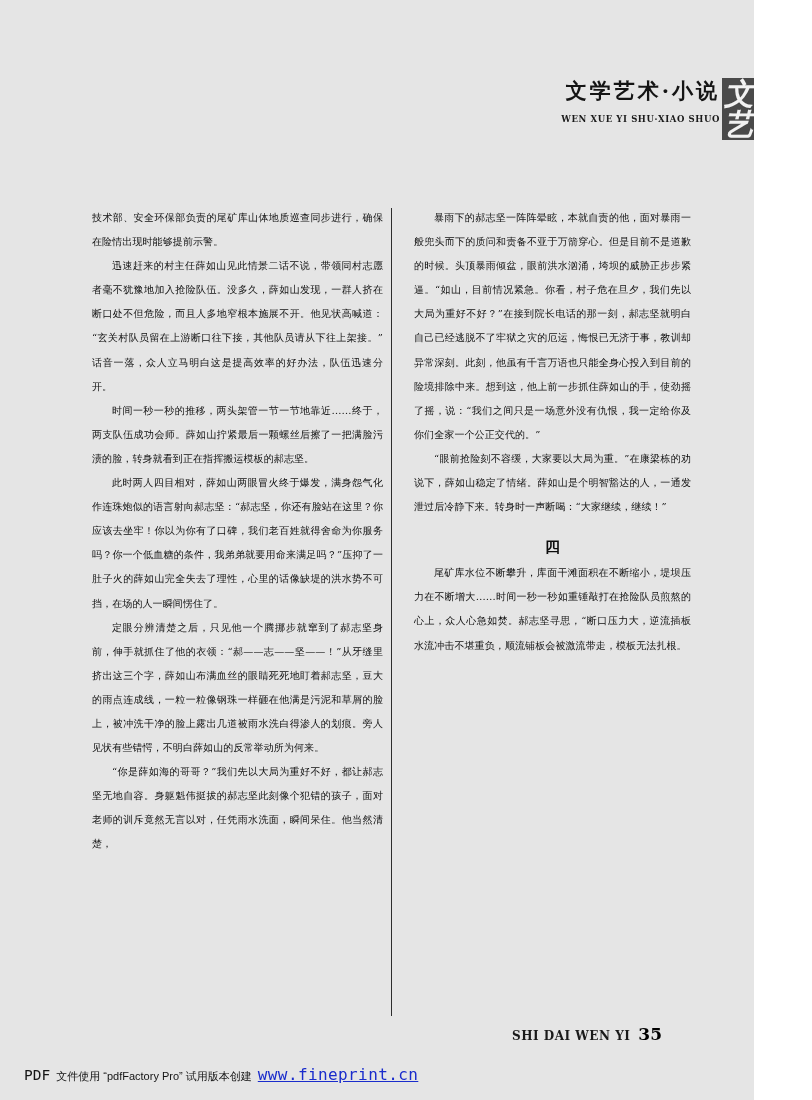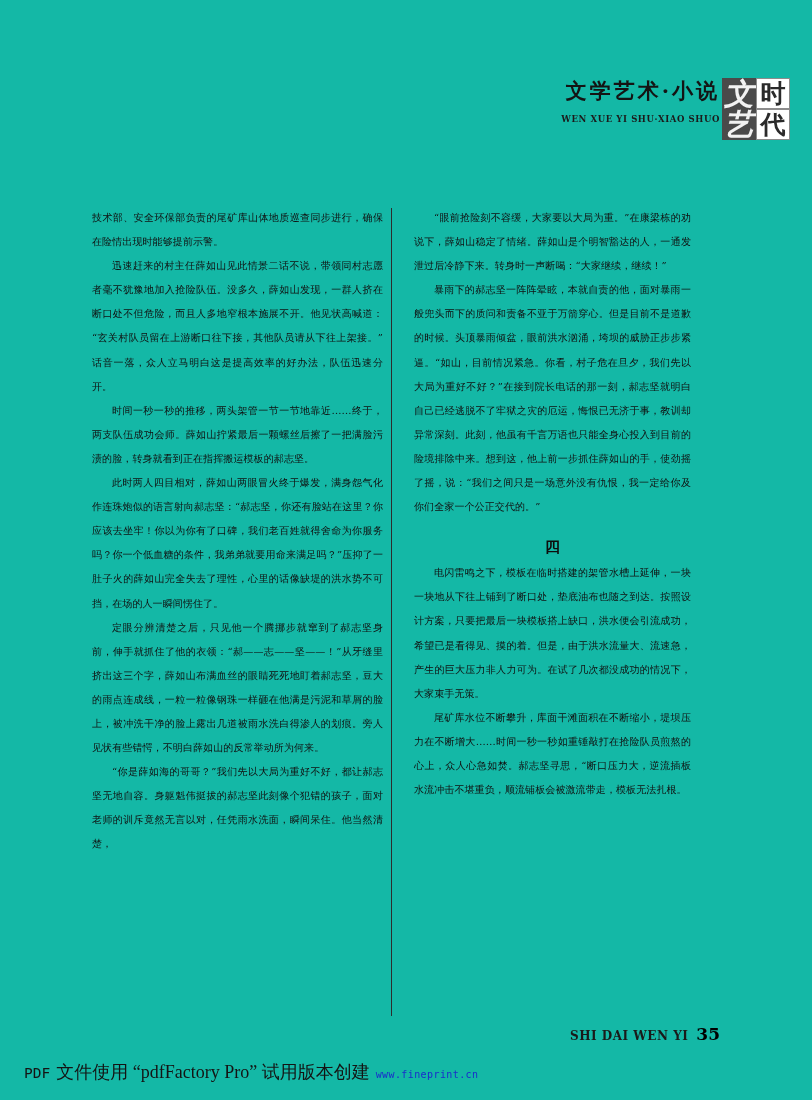--- a/index.html
+++ b/index.html
@@ -5,23 +5,23 @@
   html, body {
     margin: 0;
     padding: 0;
     background: #ffffff;
   }
   body {
     font-family: "DejaVu Serif", "Liberation Serif", serif;
   }
   .page {
     position: relative;
-    width: 812px;
+    width: 754px;
     height: 1100px;
-    background: #14b8a6;
+    background: #e5e5e5;
     overflow: hidden;
     box-sizing: border-box;
   }
 
   
   .masthead {
     position: absolute;
     left: 0;
     top: 78px;
     width: 812px;
@@ -167,28 +167,29 @@
     display: flex;
     align-items: baseline;
     gap: 6px;
     font-family: "DejaVu Sans Mono", "Liberation Mono", monospace;
     font-size: 14.5px;
     color: #141414;
     white-space: nowrap;
     justify-content: flex-end;
   }
   .watermark .wm-cn {
-    font-family: Liberation Serif, serif;
-    font-size: 18px;
+    font-family: Liberation Sans, sans-serif;
+    font-size: 11px;
     margin-top: 29px;
   }
   .watermark .wm-url {
     color: #1a2ccc;
+    text-decoration: underline;
     font-family: "DejaVu Sans Mono", "Liberation Mono", monospace;
-    font-size: 10px;
+    font-size: 16px;
     letter-spacing: 0.4px;
   }
 </style>
 </head>
 <body>
 
 <div class="page">
 
   <div class="masthead">
     <div class="mast-inner">
@@ -212,24 +213,23 @@
       <p class="para">迅速赶来的村主任薛如山见此情景二话不说，带领同村志愿者毫不犹豫地加入抢险队伍。没多久，薛如山发现，一群人挤在断口处不但危险，而且人多地窄根本施展不开。他见状高喊道：“玄关村队员留在上游断口往下接，其他队员请从下往上架接。”话音一落，众人立马明白这是提高效率的好办法，队伍迅速分开。</p>
       <p class="para">时间一秒一秒的推移，两头架管一节一节地靠近……终于，两支队伍成功会师。薛如山拧紧最后一颗螺丝后擦了一把满脸污渍的脸，转身就看到正在指挥搬运模板的郝志坚。</p>
       <p class="para">此时两人四目相对，薛如山两眼冒火终于爆发，满身怨气化作连珠炮似的语言射向郝志坚：“郝志坚，你还有脸站在这里？你应该去坐牢！你以为你有了口碑，我们老百姓就得舍命为你服务吗？你一个低血糖的条件，我弟弟就要用命来满足吗？”压抑了一肚子火的薛如山完全失去了理性，心里的话像缺堤的洪水势不可挡，在场的人一瞬间愣住了。</p>
       <p class="para">定眼分辨清楚之后，只见他一个腾挪步就窜到了郝志坚身前，伸手就抓住了他的衣领：“郝——志——坚——！”从牙缝里挤出这三个字，薛如山布满血丝的眼睛死死地盯着郝志坚，豆大的雨点连成线，一粒一粒像钢珠一样砸在他满是污泥和草屑的脸上，被冲洗干净的脸上露出几道被雨水洗白得渗人的划痕。旁人见状有些错愕，不明白薛如山的反常举动所为何来。</p>
       <p class="para">“你是薛如海的哥哥？”我们先以大局为重好不好，都让郝志坚无地自容。身躯魁伟挺拔的郝志坚此刻像个犯错的孩子，面对老师的训斥竟然无言以对，任凭雨水洗面，瞬间呆住。他当然清楚，</p>
     </div>
 
     <div class="divider"></div>
 
     <div class="col col-right">
+      <p class="para">暴雨下的郝志坚一阵阵晕眩，本就自责的他，面对暴雨一般兜头而下的质问和责备不亚于万箭穿心。但是目前不是道歉的时候。头顶暴雨倾盆，眼前洪水汹涌，垮坝的威胁正步步紧逼。“如山，目前情况紧急。你看，村子危在旦夕，我们先以大局为重好不好？”在接到院长电话的那一刻，郝志坚就明白自己已经逃脱不了牢狱之灾的厄运，悔恨已无济于事，教训却异常深刻。此刻，他虽有千言万语也只能全身心投入到目前的险境排除中来。想到这，他上前一步抓住薛如山的手，使劲摇了摇，说：“我们之间只是一场意外没有仇恨，我一定给你及你们全家一个公正交代的。”</p>
       <p class="para">“眼前抢险刻不容缓，大家要以大局为重。”在康梁栋的劝说下，薛如山稳定了情绪。薛如山是个明智豁达的人，一通发泄过后冷静下来。转身时一声断喝：“大家继续，继续！”</p>
-      <p class="para">暴雨下的郝志坚一阵阵晕眩，本就自责的他，面对暴雨一般兜头而下的质问和责备不亚于万箭穿心。但是目前不是道歉的时候。头顶暴雨倾盆，眼前洪水汹涌，垮坝的威胁正步步紧逼。“如山，目前情况紧急。你看，村子危在旦夕，我们先以大局为重好不好？”在接到院长电话的那一刻，郝志坚就明白自己已经逃脱不了牢狱之灾的厄运，悔恨已无济于事，教训却异常深刻。此刻，他虽有千言万语也只能全身心投入到目前的险境排除中来。想到这，他上前一步抓住薛如山的手，使劲摇了摇，说：“我们之间只是一场意外没有仇恨，我一定给你及你们全家一个公正交代的。”</p>
       <h3 class="section-num">四</h3>
-      <p class="para">电闪雷鸣之下，模板在临时搭建的架管水槽上延伸，一块一块地从下往上铺到了断口处，垫底油布也随之到达。按照设计方案，只要把最后一块模板搭上缺口，洪水便会引流成功，希望已是看得见、摸的着。但是，由于洪水流量大、流速急，产生的巨大压力非人力可为。在试了几次都没成功的情况下，大家束手无策。</p>
       <p class="para">尾矿库水位不断攀升，库面干滩面积在不断缩小，堤坝压力在不断增大……时间一秒一秒如重锤敲打在抢险队员煎熬的心上，众人心急如焚。郝志坚寻思，“断口压力大，逆流插板水流冲击不堪重负，顺流铺板会被激流带走，模板无法扎根。</p>
     </div>
 
   </div>
 
   <div class="folio">
     <span class="folio-label">SHI DAI WEN YI</span>
     <span class="folio-num">35</span>
   </div>
 

